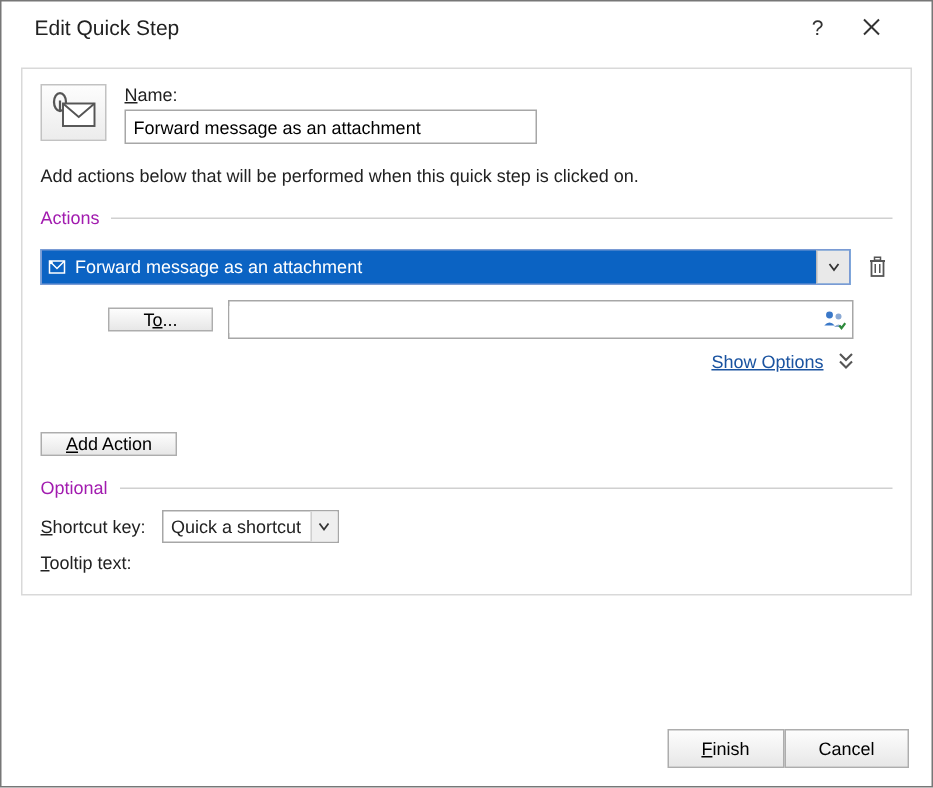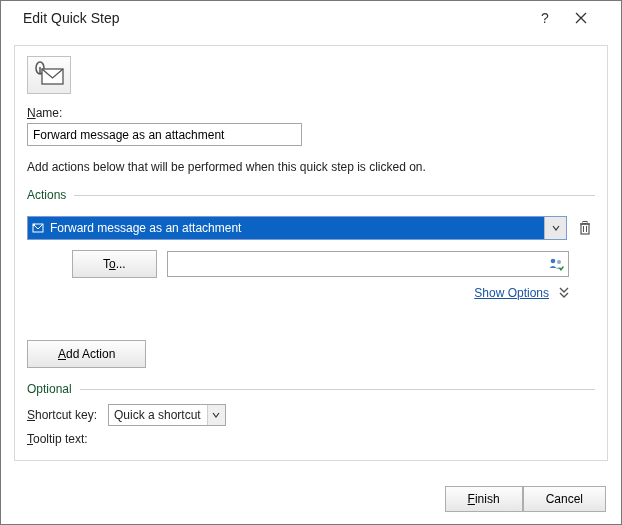--- a/index.html
+++ b/index.html
@@ -36,21 +36,21 @@
     .titlebar .help { font-size: 14px; }
     .titlebar .close svg { width: 12px; height: 12px; }
 
     .outer {
       margin: 10px 13px 0 13px;
       border: 1px solid #d9d9d9;
       background: #fff;
       padding: 10px 12px 14px 12px;
     }
 
-    .top-row { display: flex; align-items: flex-start; gap: 12px; flex-direction: column; }
+    .top-row { display: flex; align-items: flex-start; gap: 12px; }
     .env-icon {
       width: 44px; height: 38px;
       border: 1px solid #c2c2c2;
       background: linear-gradient(#fdfdfd,#ececec);
       display: flex; align-items: center; justify-content: center;
       color: #555;
       position: relative;
     }
     .env-icon svg { width: 32px; height: 28px; }
     .name-block { flex: 1; }
@@ -64,21 +64,21 @@
       font-family: inherit;
       font-size: 12px;
     }
 
     .instr { margin-top: 14px; }
 
     .fieldset-label {
       display: flex;
       align-items: center;
       margin-top: 14px;
-      color: #14532d;
+      color: #a21caf;
     }
     .fieldset-label .txt { margin-right: 8px; }
     .fieldset-label .line { flex: 1; height: 1px; background: #d0d0d0; }
 
     .actions-body { margin-top: 14px; }
     .action-row {
       display: flex;
       align-items: stretch;
       gap: 8px;
     }
@@ -114,22 +114,22 @@
 
     .to-row {
       display: flex;
       align-items: center;
       gap: 10px;
       margin-top: 10px;
       margin-left: 45px;
     }
     .btn {
       font-family: inherit; font-size: 12px;
-      height: 28px;
-      padding: 0 30px;
+      height: 16px;
+      padding: 0 16px;
       border: 1px solid #adadad;
       background: linear-gradient(#fdfdfd,#e7e7e7);
       cursor: default;
     }
     .btn-lg { height: 26px; padding: 0 22px; }
     .to-btn { min-width: 70px; }
     .underline-letter { text-decoration: underline; }
     .to-input-wrap {
       flex: 1;
       height: 26px;

